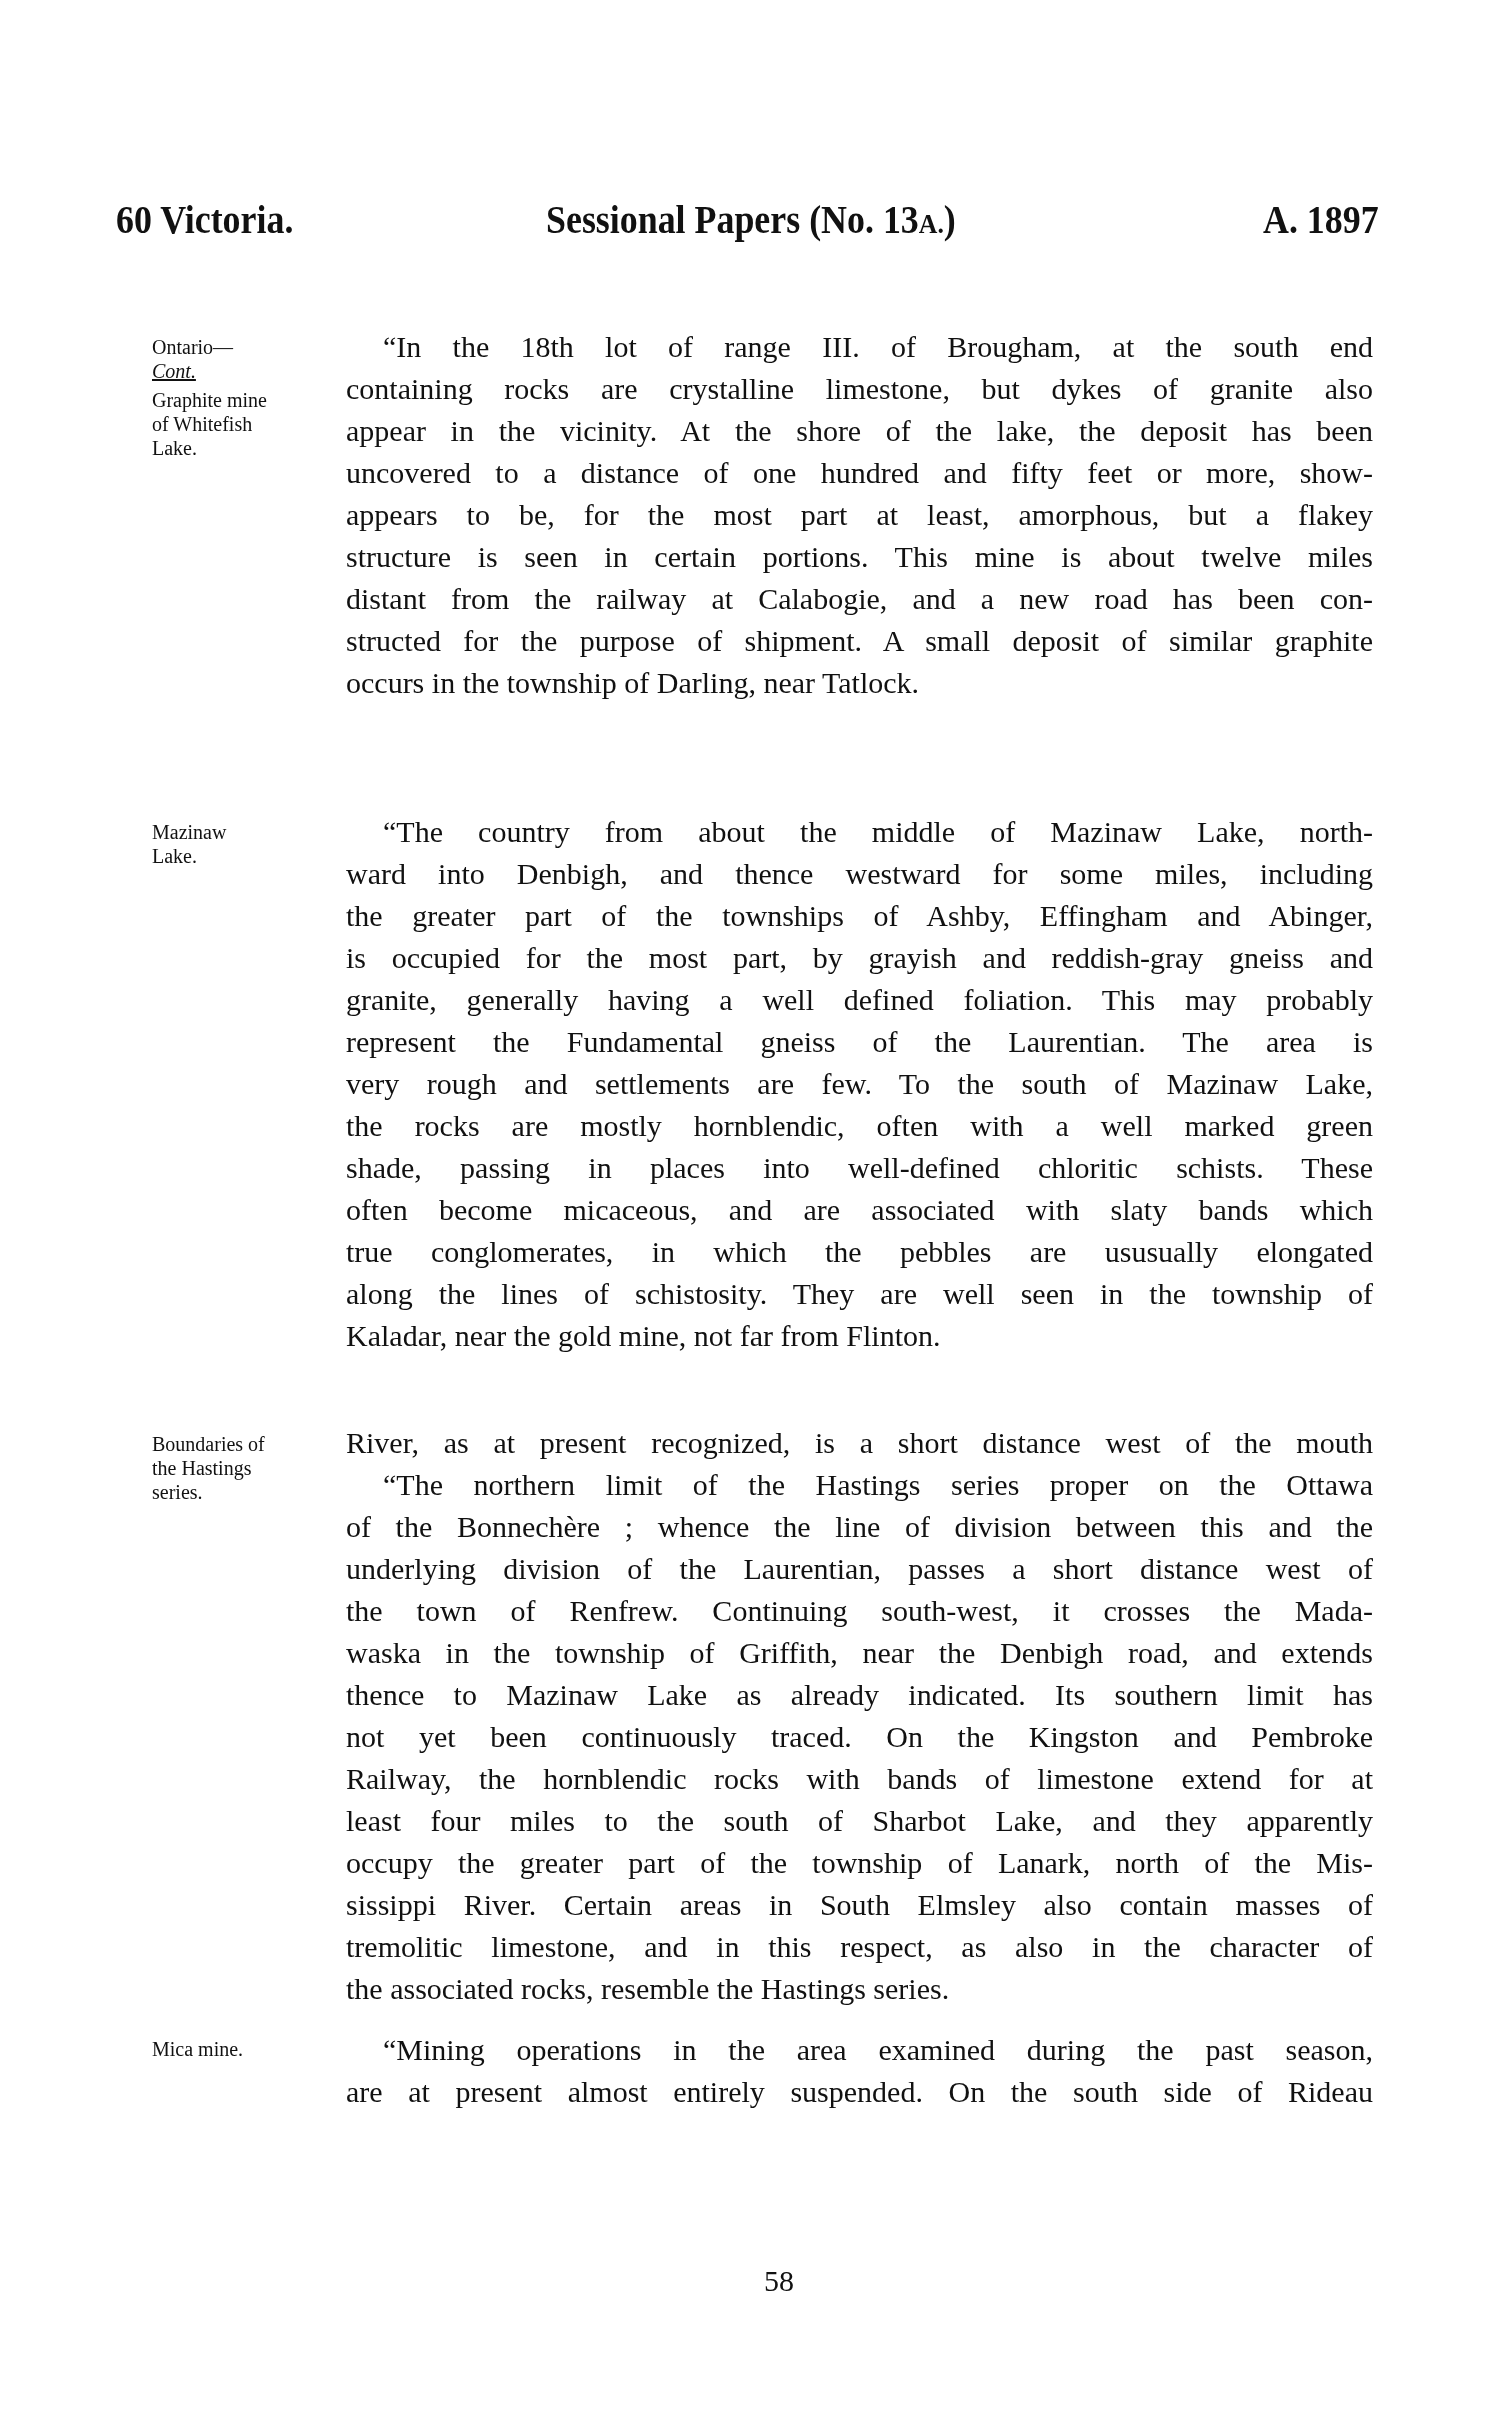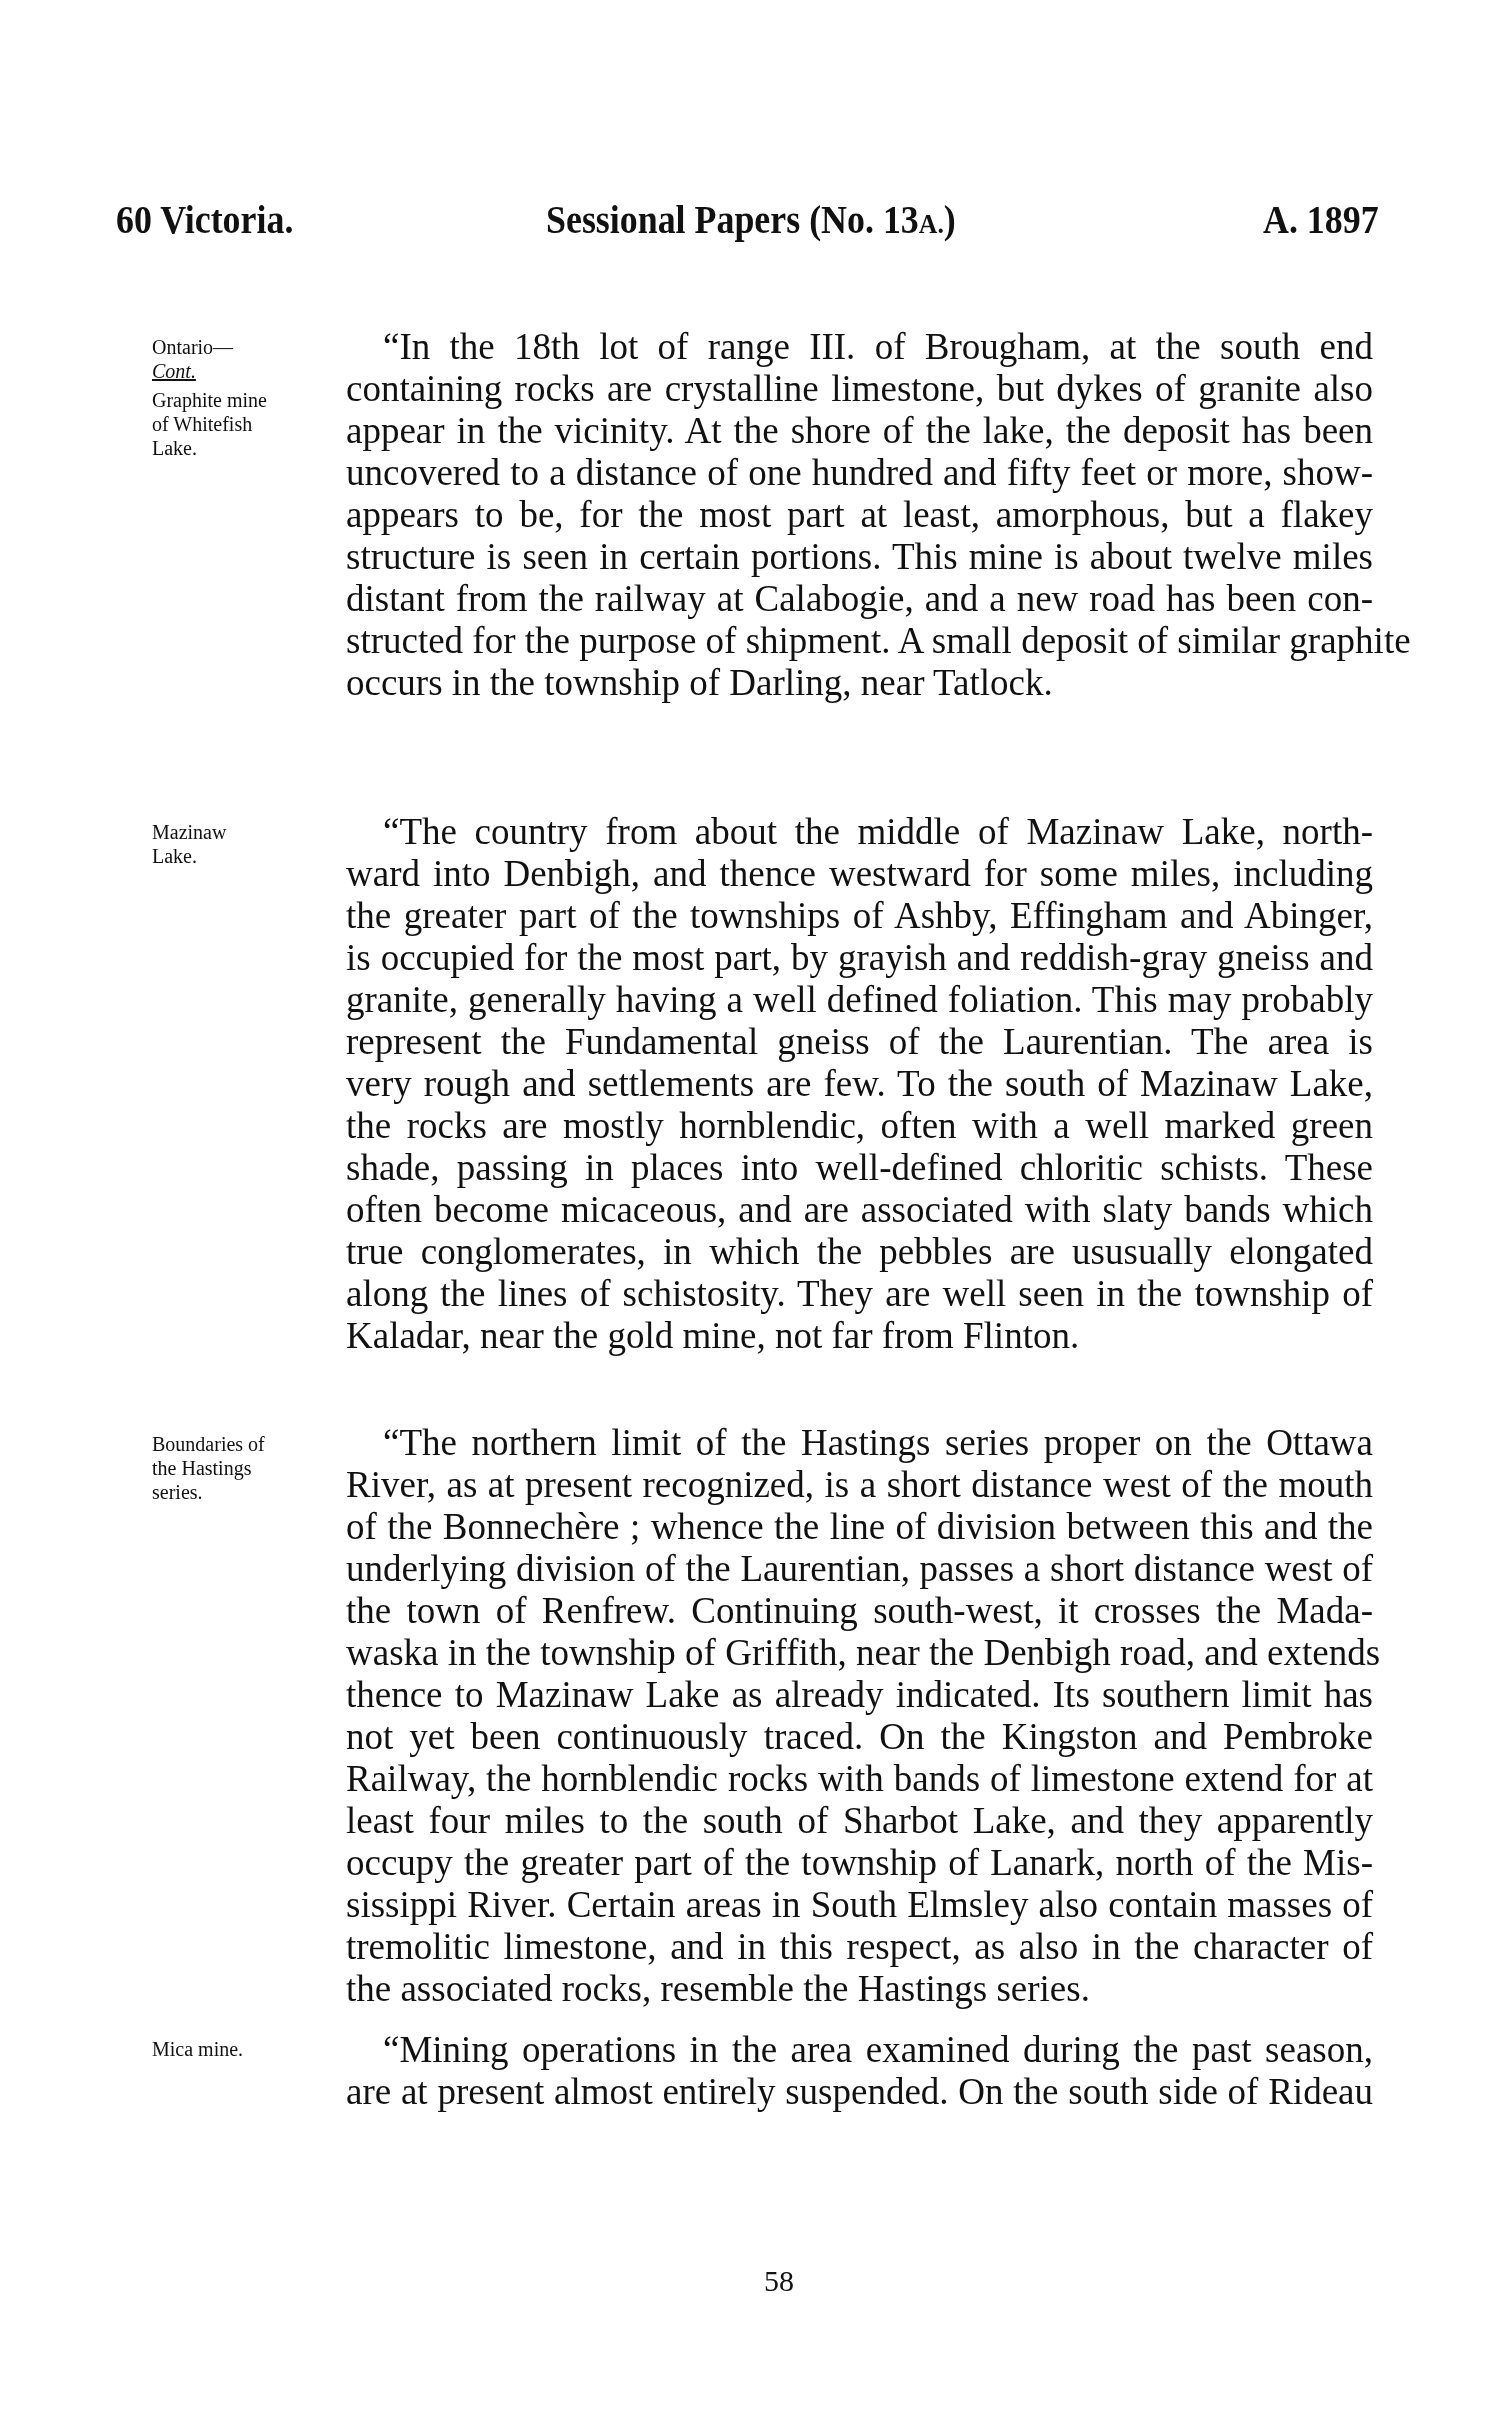--- a/index.html
+++ b/index.html
@@ -4,21 +4,21 @@
 <style>
   html, body { margin: 0; padding: 0; background: #ffffff; }
   body { width: 1507px; height: 2413px; position: relative; overflow: hidden; color: #111111; font-family: "Liberation Serif", "DejaVu Serif", serif; }
   .header { position: absolute; top: 194px; height: 52px; font-family: "Liberation Serif", "DejaVu Serif", serif; font-weight: bold; font-size: 39px; line-height: 52px; transform: scaleX(0.92); transform-origin: left center; white-space: nowrap; }
   #hdr-left { left: 116px; }
   #hdr-center { left: 546px; }
   #hdr-right { left: 1263px; }
   .sc { font-size: 28px; }
   .margin-note { position: absolute; left: 152px; width: 174px; font-size: 20px; line-height: 24px; font-family: "Liberation Serif", "DejaVu Serif", serif; }
   .margin-note .it { font-style: italic; }
-  .para { position: absolute; left: 346px; width: 1027px; font-size: 37px; line-height: 42px; text-align: justify; }
+  .para { position: absolute; left: 346px; width: 1027px; font-size: 30px; line-height: 42px; text-align: justify; }
   .para .line { display: block; height: 42px; white-space: nowrap; text-align-last: justify; }
   .para .line.last { text-align-last: left; }
   .para .line.first { padding-left: 37px; }
   #page-number { position: absolute; left: 749px; top: 2261px; width: 45px; text-align: right; font-size: 30px; line-height: 39px; }
 </style>
 </head>
 <body>
 
 <div id="hdr-left" class="header">60 Victoria.</div>
 <div id="hdr-center" class="header"><span>Sessional Papers (No. 13</span><span class="sc">A.</span><span>)</span></div>
@@ -62,22 +62,22 @@
     <span class="line">along the lines of schistosity. They are well seen in the township of</span>
     <span class="line last">Kaladar, near the gold mine, not far from Flinton.</span>
   </div>
 
 <div class="margin-note" style="top:1432px;">
   <div>Boundaries of</div>
   <div>the Hastings</div>
   <div>series.</div>
 </div>
 <div class="para" id="para-2" style="top:1422px;">
+    <span class="line">River, as at present recognized, is a short distance west of the mouth</span>
     <span class="line first">“The northern limit of the Hastings series proper on the Ottawa</span>
-    <span class="line">River, as at present recognized, is a short distance west of the mouth</span>
     <span class="line">of the Bonnechère ; whence the line of division between this and the</span>
     <span class="line">underlying division of the Laurentian, passes a short distance west of</span>
     <span class="line">the town of Renfrew. Continuing south-west, it crosses the Mada-</span>
     <span class="line">waska in the township of Griffith, near the Denbigh road, and extends</span>
     <span class="line">thence to Mazinaw Lake as already indicated. Its southern limit has</span>
     <span class="line">not yet been continuously traced. On the Kingston and Pembroke</span>
     <span class="line">Railway, the hornblendic rocks with bands of limestone extend for at</span>
     <span class="line">least four miles to the south of Sharbot Lake, and they apparently</span>
     <span class="line">occupy the greater part of the township of Lanark, north of the Mis-</span>
     <span class="line">sissippi River. Certain areas in South Elmsley also contain masses of</span>

